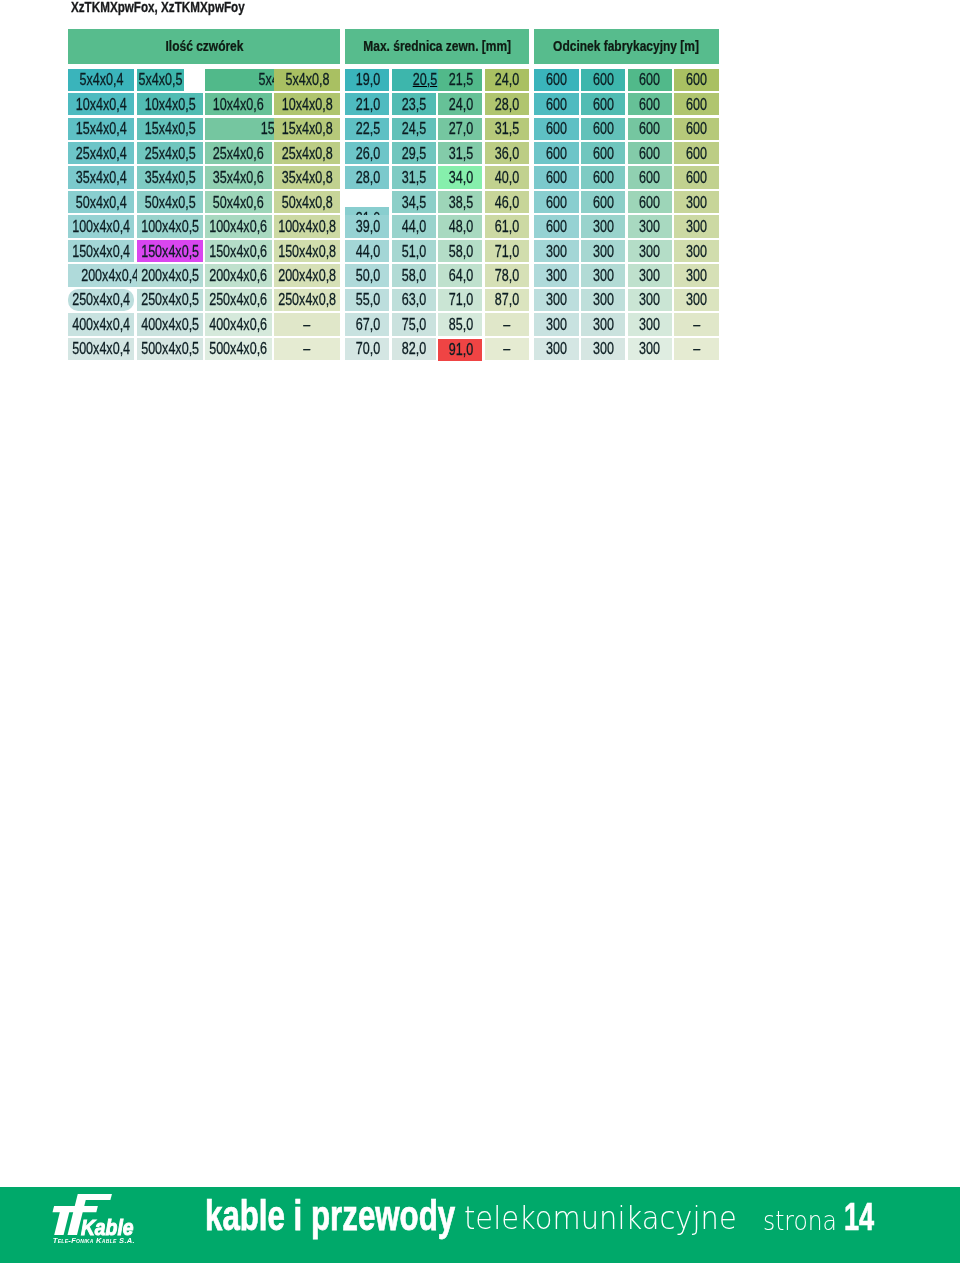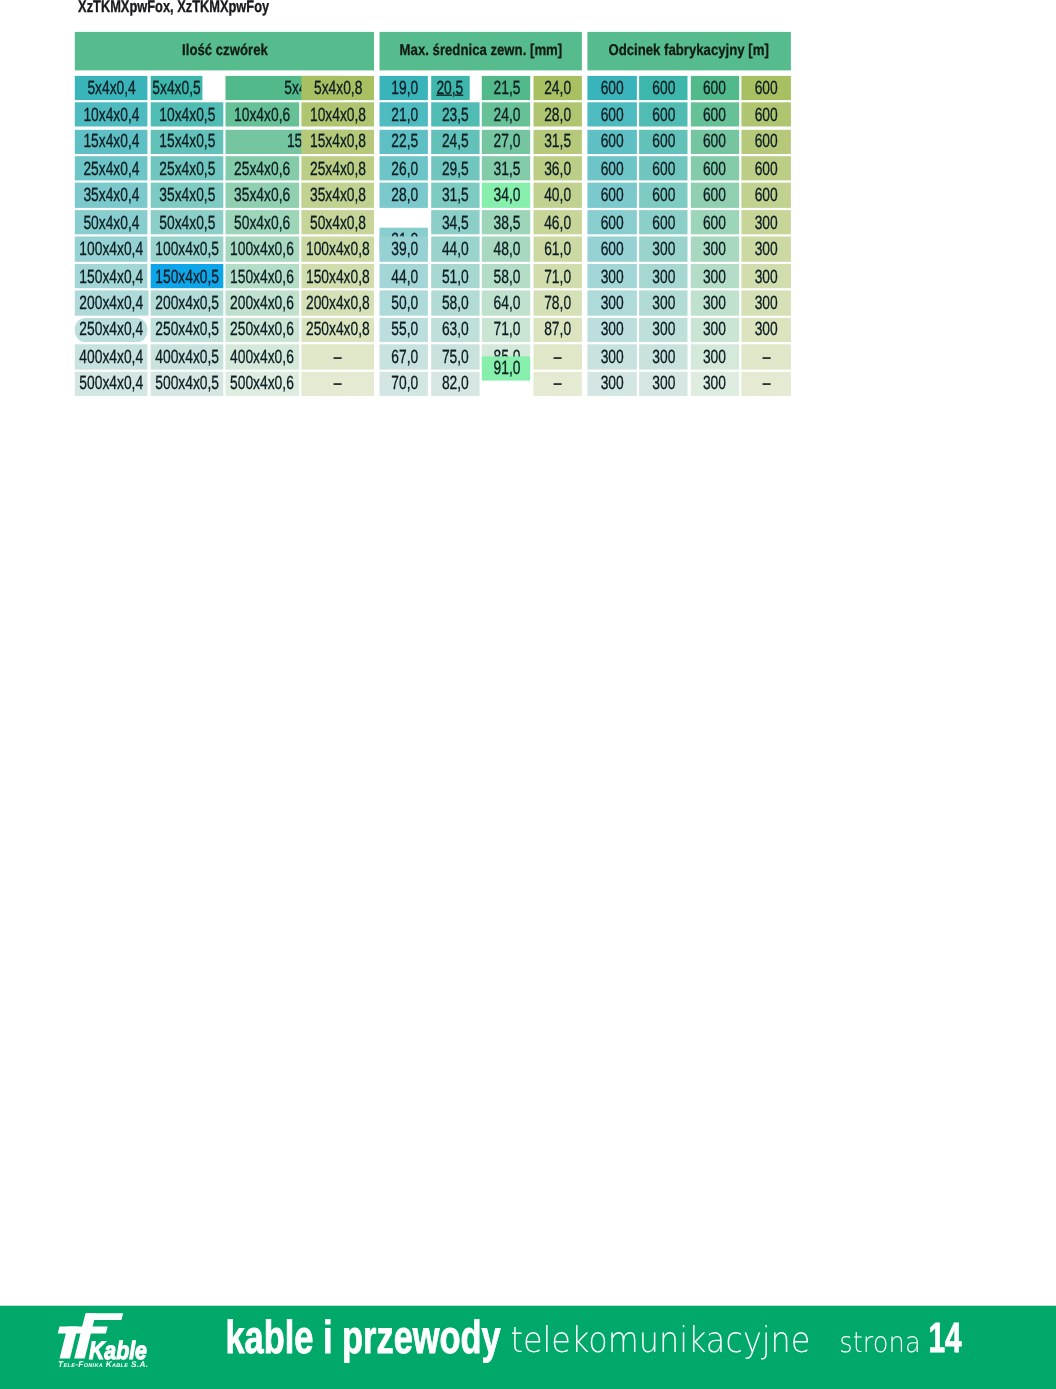--- a/index.html
+++ b/index.html
@@ -73,21 +73,21 @@
         </div>
         <div class="cell" style="left: 137.4px; width: 62px; top: 0px; background: rgb(81, 185, 138); padding-left: 44px;">
           <span>5x4x0,6</span>
         </div>
         <div class="cell" style="left: 206.1px; width: 66.3px; top: 0px; background: rgb(169, 192, 98);">
           <span>5x4x0,8</span>
         </div>
         <div class="cell" style="left: 277.4px; width: 44.1px; top: 0px; background: rgb(58, 180, 187);">
           <span>19,0</span>
         </div>
-        <div class="cell" style="left: 323.9px; width: 35px; top: 0px; background: rgb(61, 182, 172); text-decoration: underline;">
+        <div class="cell" style="left: 323.9px; width: 66px; top: 0px; background: rgb(61, 182, 172); text-decoration: underline;">
           <span>20,5</span>
         </div>
         <div class="cell" style="left: 370.4px; width: 44.1px; top: 0px; background: rgb(81, 185, 138);">
           <span>21,5</span>
         </div>
         <div class="cell" style="left: 416.9px; width: 44.1px; top: 0px; background: rgb(169, 192, 98);">
           <span>24,0</span>
         </div>
         <div class="cell" style="left: 466.2px; width: 44.35px; top: 0px; background: rgb(58, 180, 187);">
           <span>600</span>
@@ -313,21 +313,21 @@
         </div>
         <div class="cell" style="left: 559.7px; width: 44.35px; top: 146.76px; background: rgb(168, 217, 192);">
           <span>300</span>
         </div>
         <div class="cell" style="left: 606.45px; width: 44.35px; top: 146.76px; background: rgb(204, 217, 163);">
           <span>300</span>
         </div>
         <div class="cell" style="left: 0px; width: 66.3px; top: 171.22px; background: rgb(163, 214, 214);">
           <span>150x4x0,4</span>
         </div>
-        <div class="cell" style="left: 68.7px; width: 66.3px; top: 171.22px; background: #0ea5e9; align-items: center;">
+        <div class="cell" style="left: 68.7px; width: 66.3px; top: 171.22px; background: #d946ef; align-items: center;">
           <span>150x4x0,5</span>
         </div>
         <div class="cell" style="left: 137.4px; width: 66.3px; top: 171.22px; background: rgb(180, 221, 199);">
           <span>150x4x0,6</span>
         </div>
         <div class="cell" style="left: 206.1px; width: 66.3px; top: 171.22px; background: rgb(209, 221, 173);">
           <span>150x4x0,8</span>
         </div>
         <div class="cell" style="left: 277.4px; width: 44.1px; top: 171.22px; background: rgb(163, 214, 214);">
           <span>44,0</span>
@@ -346,21 +346,21 @@
         </div>
         <div class="cell" style="left: 512.95px; width: 44.35px; top: 171.22px; background: rgb(166, 215, 209);">
           <span>300</span>
         </div>
         <div class="cell" style="left: 559.7px; width: 44.35px; top: 171.22px; background: rgb(180, 221, 199);">
           <span>300</span>
         </div>
         <div class="cell" style="left: 606.45px; width: 44.35px; top: 171.22px; background: rgb(209, 221, 173);">
           <span>300</span>
         </div>
-        <div class="cell" style="left: 0px; width: 67px; top: 195.68px; background: rgb(175, 218, 218);">
+        <div class="cell" style="left: 0px; width: 84px; top: 195.68px; background: rgb(175, 218, 218);">
           <span>200x4x0,4</span>
         </div>
         <div class="cell" style="left: 68.7px; width: 66.3px; top: 195.68px; background: rgb(178, 219, 213);">
           <span>200x4x0,5</span>
         </div>
         <div class="cell" style="left: 137.4px; width: 66.3px; top: 195.68px; background: rgb(191, 225, 205);">
           <span>200x4x0,6</span>
         </div>
         <div class="cell" style="left: 206.1px; width: 66.3px; top: 195.68px; background: rgb(214, 224, 182);">
           <span>200x4x0,8</span>
@@ -472,21 +472,21 @@
         </div>
         <div class="cell" style="left: 206.1px; width: 66.3px; top: 269.06px; background: rgb(229, 235, 210);">
           <span>–</span>
         </div>
         <div class="cell" style="left: 277.4px; width: 44.1px; top: 269.06px; background: rgb(212, 230, 227);">
           <span>70,0</span>
         </div>
         <div class="cell" style="left: 323.9px; width: 44.1px; top: 269.06px; background: rgb(214, 230, 226);">
           <span>82,0</span>
         </div>
-        <div class="cell" style="left: 370.4px; width: 44.1px; top: 255px; background: #86efac;">
+        <div class="cell" style="left: 370.4px; width: 44.1px; top: 270px; background: #ef4444;">
           <span>91,0</span>
         </div>
         <div class="cell" style="left: 416.9px; width: 44.1px; top: 269.06px; background: rgb(229, 235, 210);">
           <span>–</span>
         </div>
         <div class="cell" style="left: 466.2px; width: 44.35px; top: 269.06px; background: rgb(212, 230, 227);">
           <span>300</span>
         </div>
         <div class="cell" style="left: 512.95px; width: 44.35px; top: 269.06px; background: rgb(214, 230, 226);">
           <span>300</span>

